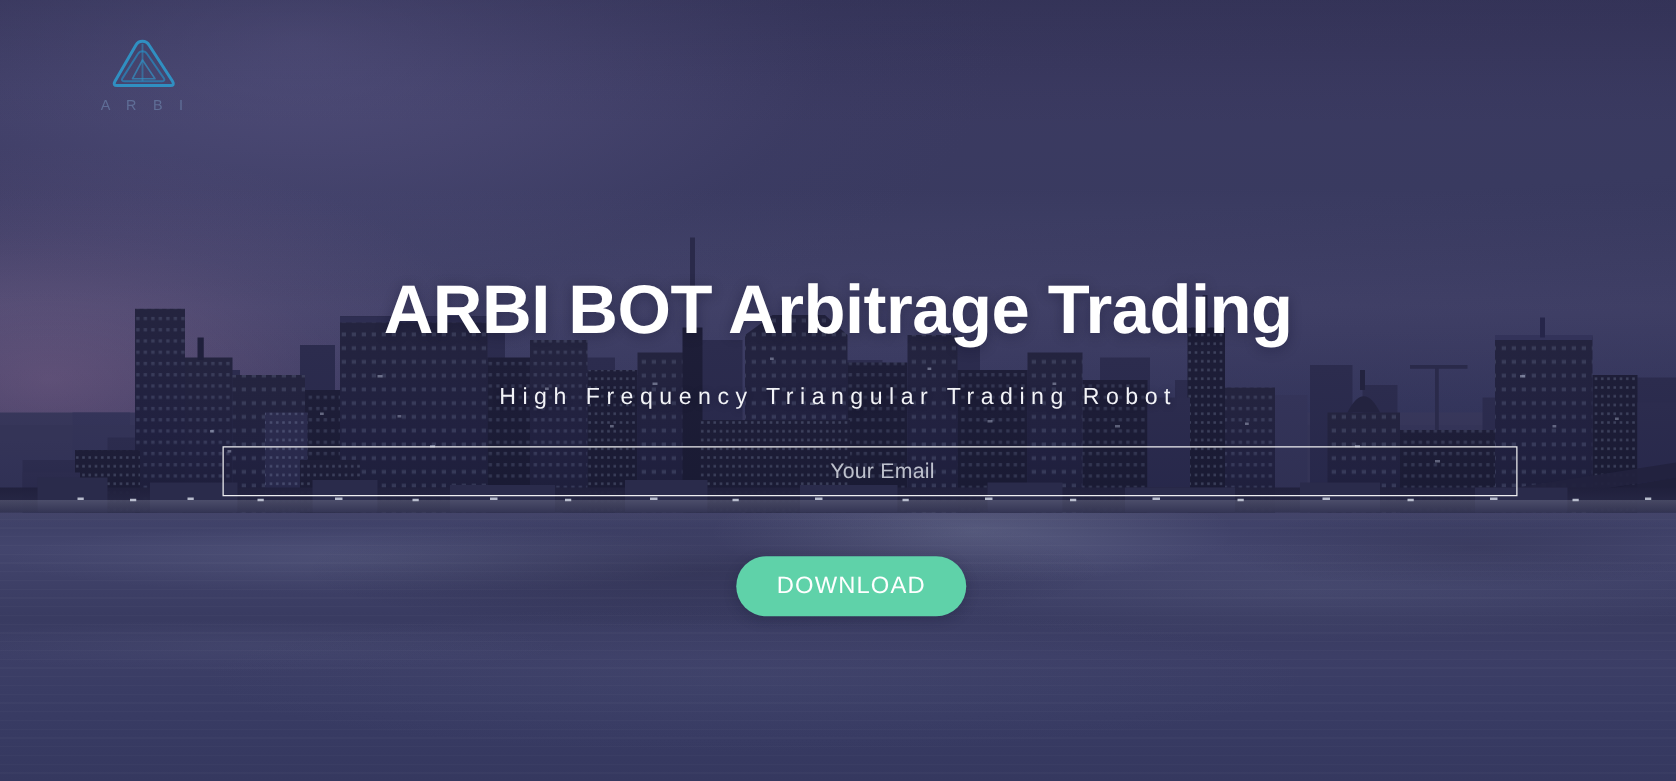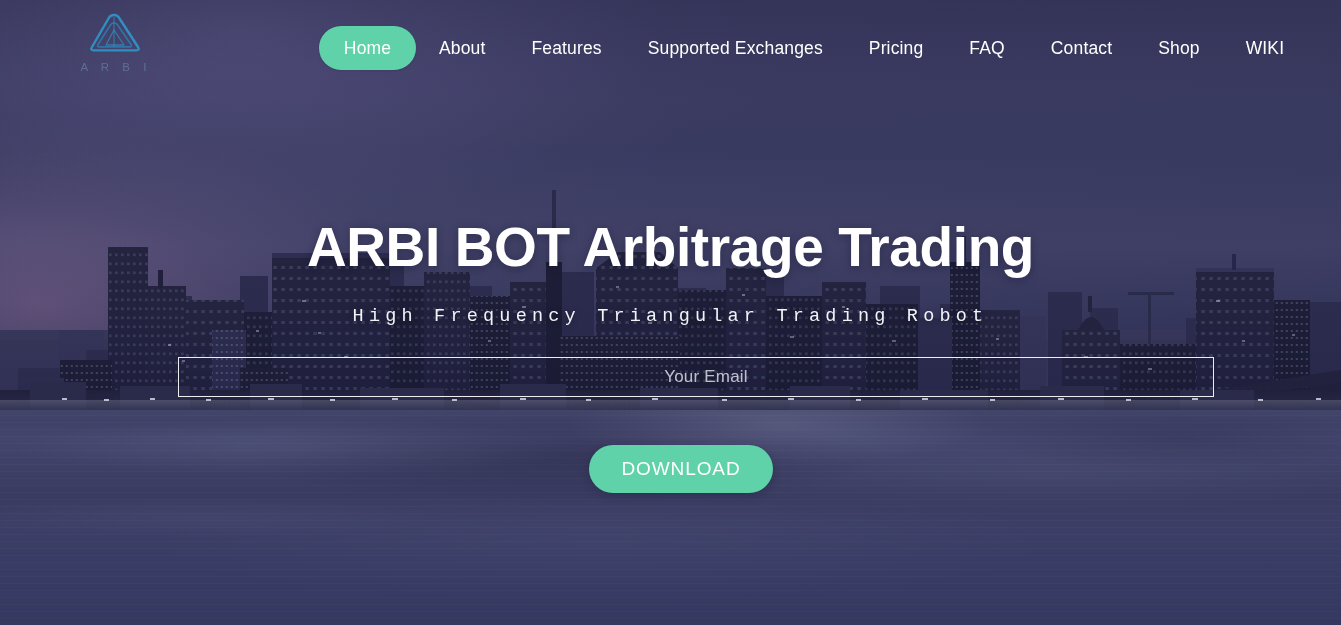--- a/index.html
+++ b/index.html
@@ -79,21 +79,21 @@
     position:absolute; left:0; top:0; width:1341px; height:625px;
     pointer-events:none;
   }
 
   
   .header {
     position:absolute; left:0; top:0; width:1341px; height:96px;
     z-index:40;
   }
   .logo {
-    position:absolute; left:78px; top:9px;
+    position:absolute; left:78px; top:27px;
     width:76px; height:72px;
   }
   .logo svg { display:block; }
   .logo-word {
     position:absolute; left:0; top:52px; width:76px;
     text-align:center;
     font-size:11.5px; letter-spacing:5px;
     color:rgba(120,150,190,0.50);
     font-family:"Liberation Sans", sans-serif;
   }
@@ -147,21 +147,21 @@
     text-shadow:0 2px 10px rgba(10,10,30,0.32);
     font-family:"Liberation Sans", sans-serif;
   }
   .hero-sub {
     position:absolute; left:0; top:306px; width:1341px;
     text-align:center;
     color:#f2f3f7;
     font-size:18.5px;
     letter-spacing:5.2px;
     text-shadow:0 1px 6px rgba(10,10,30,0.45);
-    font-family:Liberation Mono, monospace;
+    font-family:Liberation Sans, sans-serif;
   }
 
   .email-input {
     position:absolute;
     left:178px; top:357px;
     width:1036px; height:40px;
     background:transparent;
     border:1px solid rgba(255,255,255,0.92);
     outline:none;
     color:#ffffff;
@@ -457,33 +457,20 @@
     <div class="logo">
       <svg width="76" height="56" viewBox="0 0 76 56" xmlns="http://www.w3.org/2000/svg">
         <path d="M36 6 q3.5 0 5.2 3 L60 38 q2 3.4 -1.8 3.4 L15.8 41.4 q-3.8 0 -1.8 -3.4 L30.8 9 q1.7 -3 5.2 -3 Z" fill="none" stroke="#2f93c6" stroke-width="2.4" stroke-linejoin="round" opacity="0.95"></path>
         <path d="M36 14 q2.4 0 3.6 2 L53 35.5 q1.4 2.4 -1.3 2.4 L21.3 37.9 q-2.7 0 -1.3 -2.4 L32.4 16 q1.2 -2 3.6 -2 Z" fill="none" stroke="#2a86bb" stroke-width="1.6" stroke-linejoin="round" opacity="0.75"></path>
         <path d="M36 21 L46 36 L28 36 Z" fill="none" stroke="#2f9fd2" stroke-width="1.3" stroke-linejoin="round" opacity="0.6"></path>
         <path d="M36 8 L36 38" stroke="#2f93c6" stroke-width="1.5" opacity="0.5"></path>
       </svg>
       <div class="logo-word">A R B I</div>
     </div>
 
-    <nav class="nav">
-      <div class="nav-item first">
-        <span class="nav-pill">Home</span>
-      </div>
-      <a class="nav-item">About</a>
-      <a class="nav-item">Features</a>
-      <a class="nav-item">Supported Exchanges</a>
-      <a class="nav-item">Pricing</a>
-      <a class="nav-item">FAQ</a>
-      <a class="nav-item">Contact</a>
-      <a class="nav-item">Shop</a>
-      <a class="nav-item">WIKI</a>
-    </nav>
   </header>
 
   <section class="hero">
     <h1 class="hero-title">ARBI BOT Arbitrage Trading</h1>
     <p class="hero-sub">High Frequency Triangular Trading Robot</p>
 
     <input class="email-input" type="text" placeholder="Your Email" style="">
 
     <button class="download-btn">DOWNLOAD</button>
   </section>

